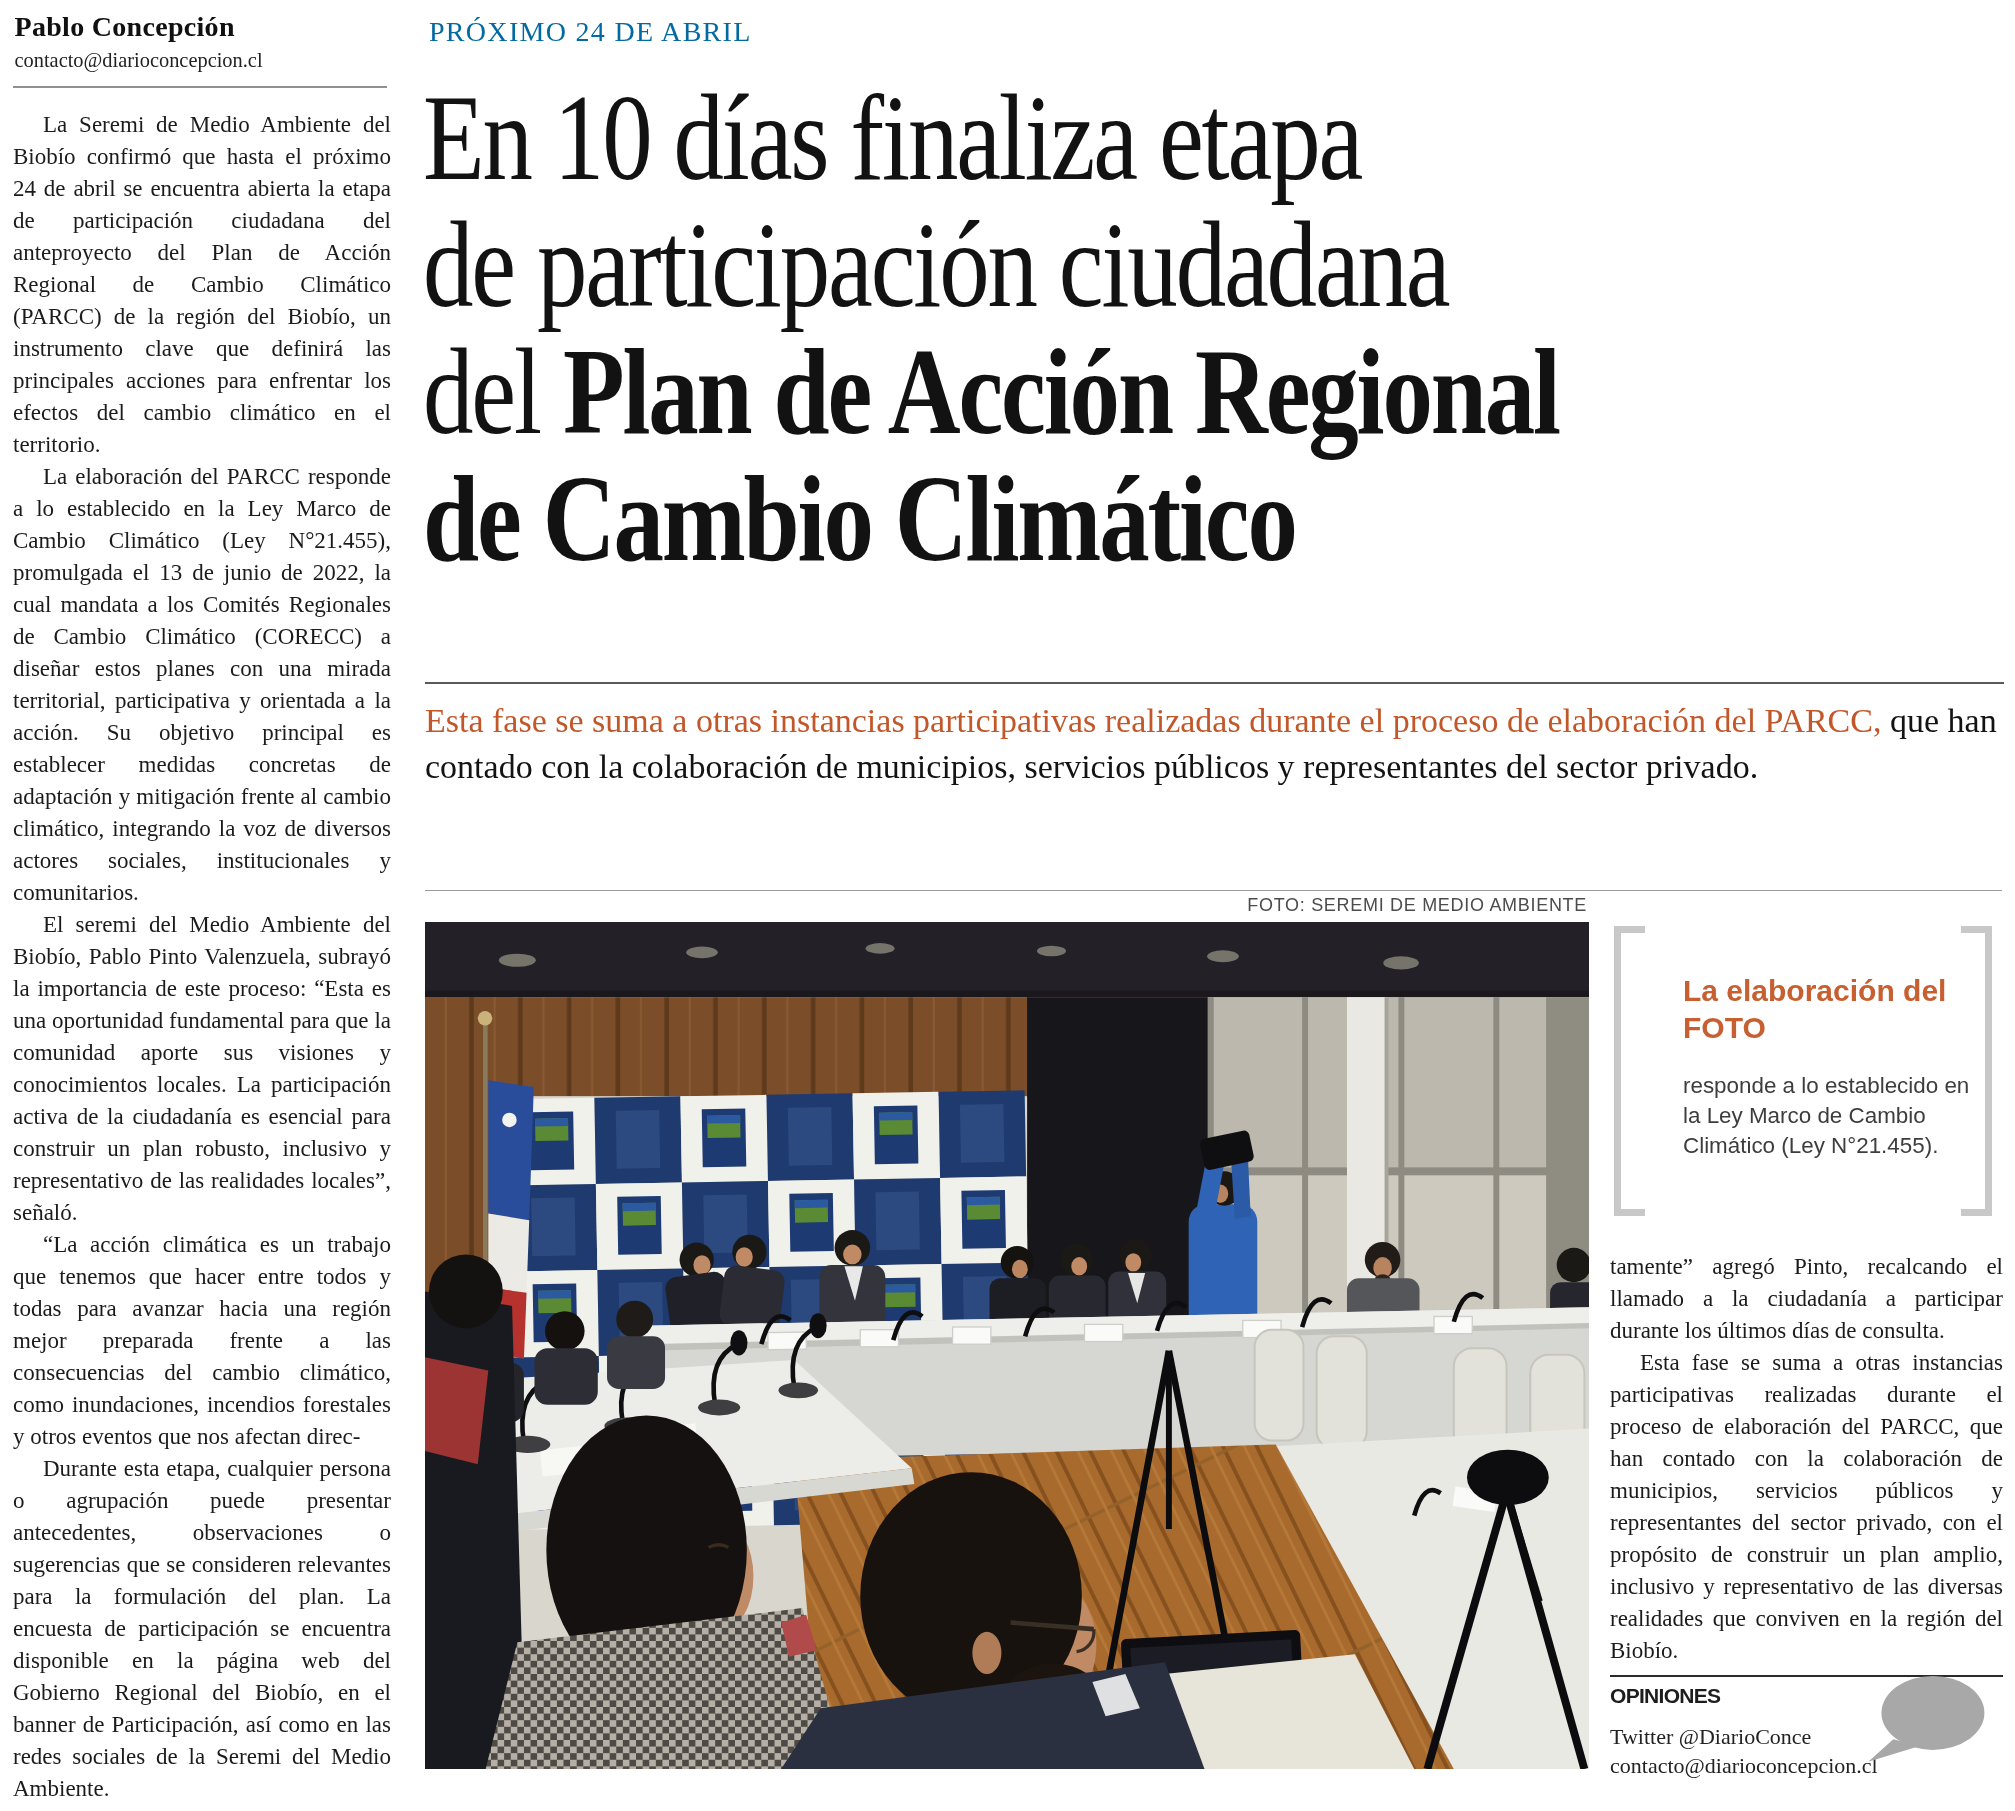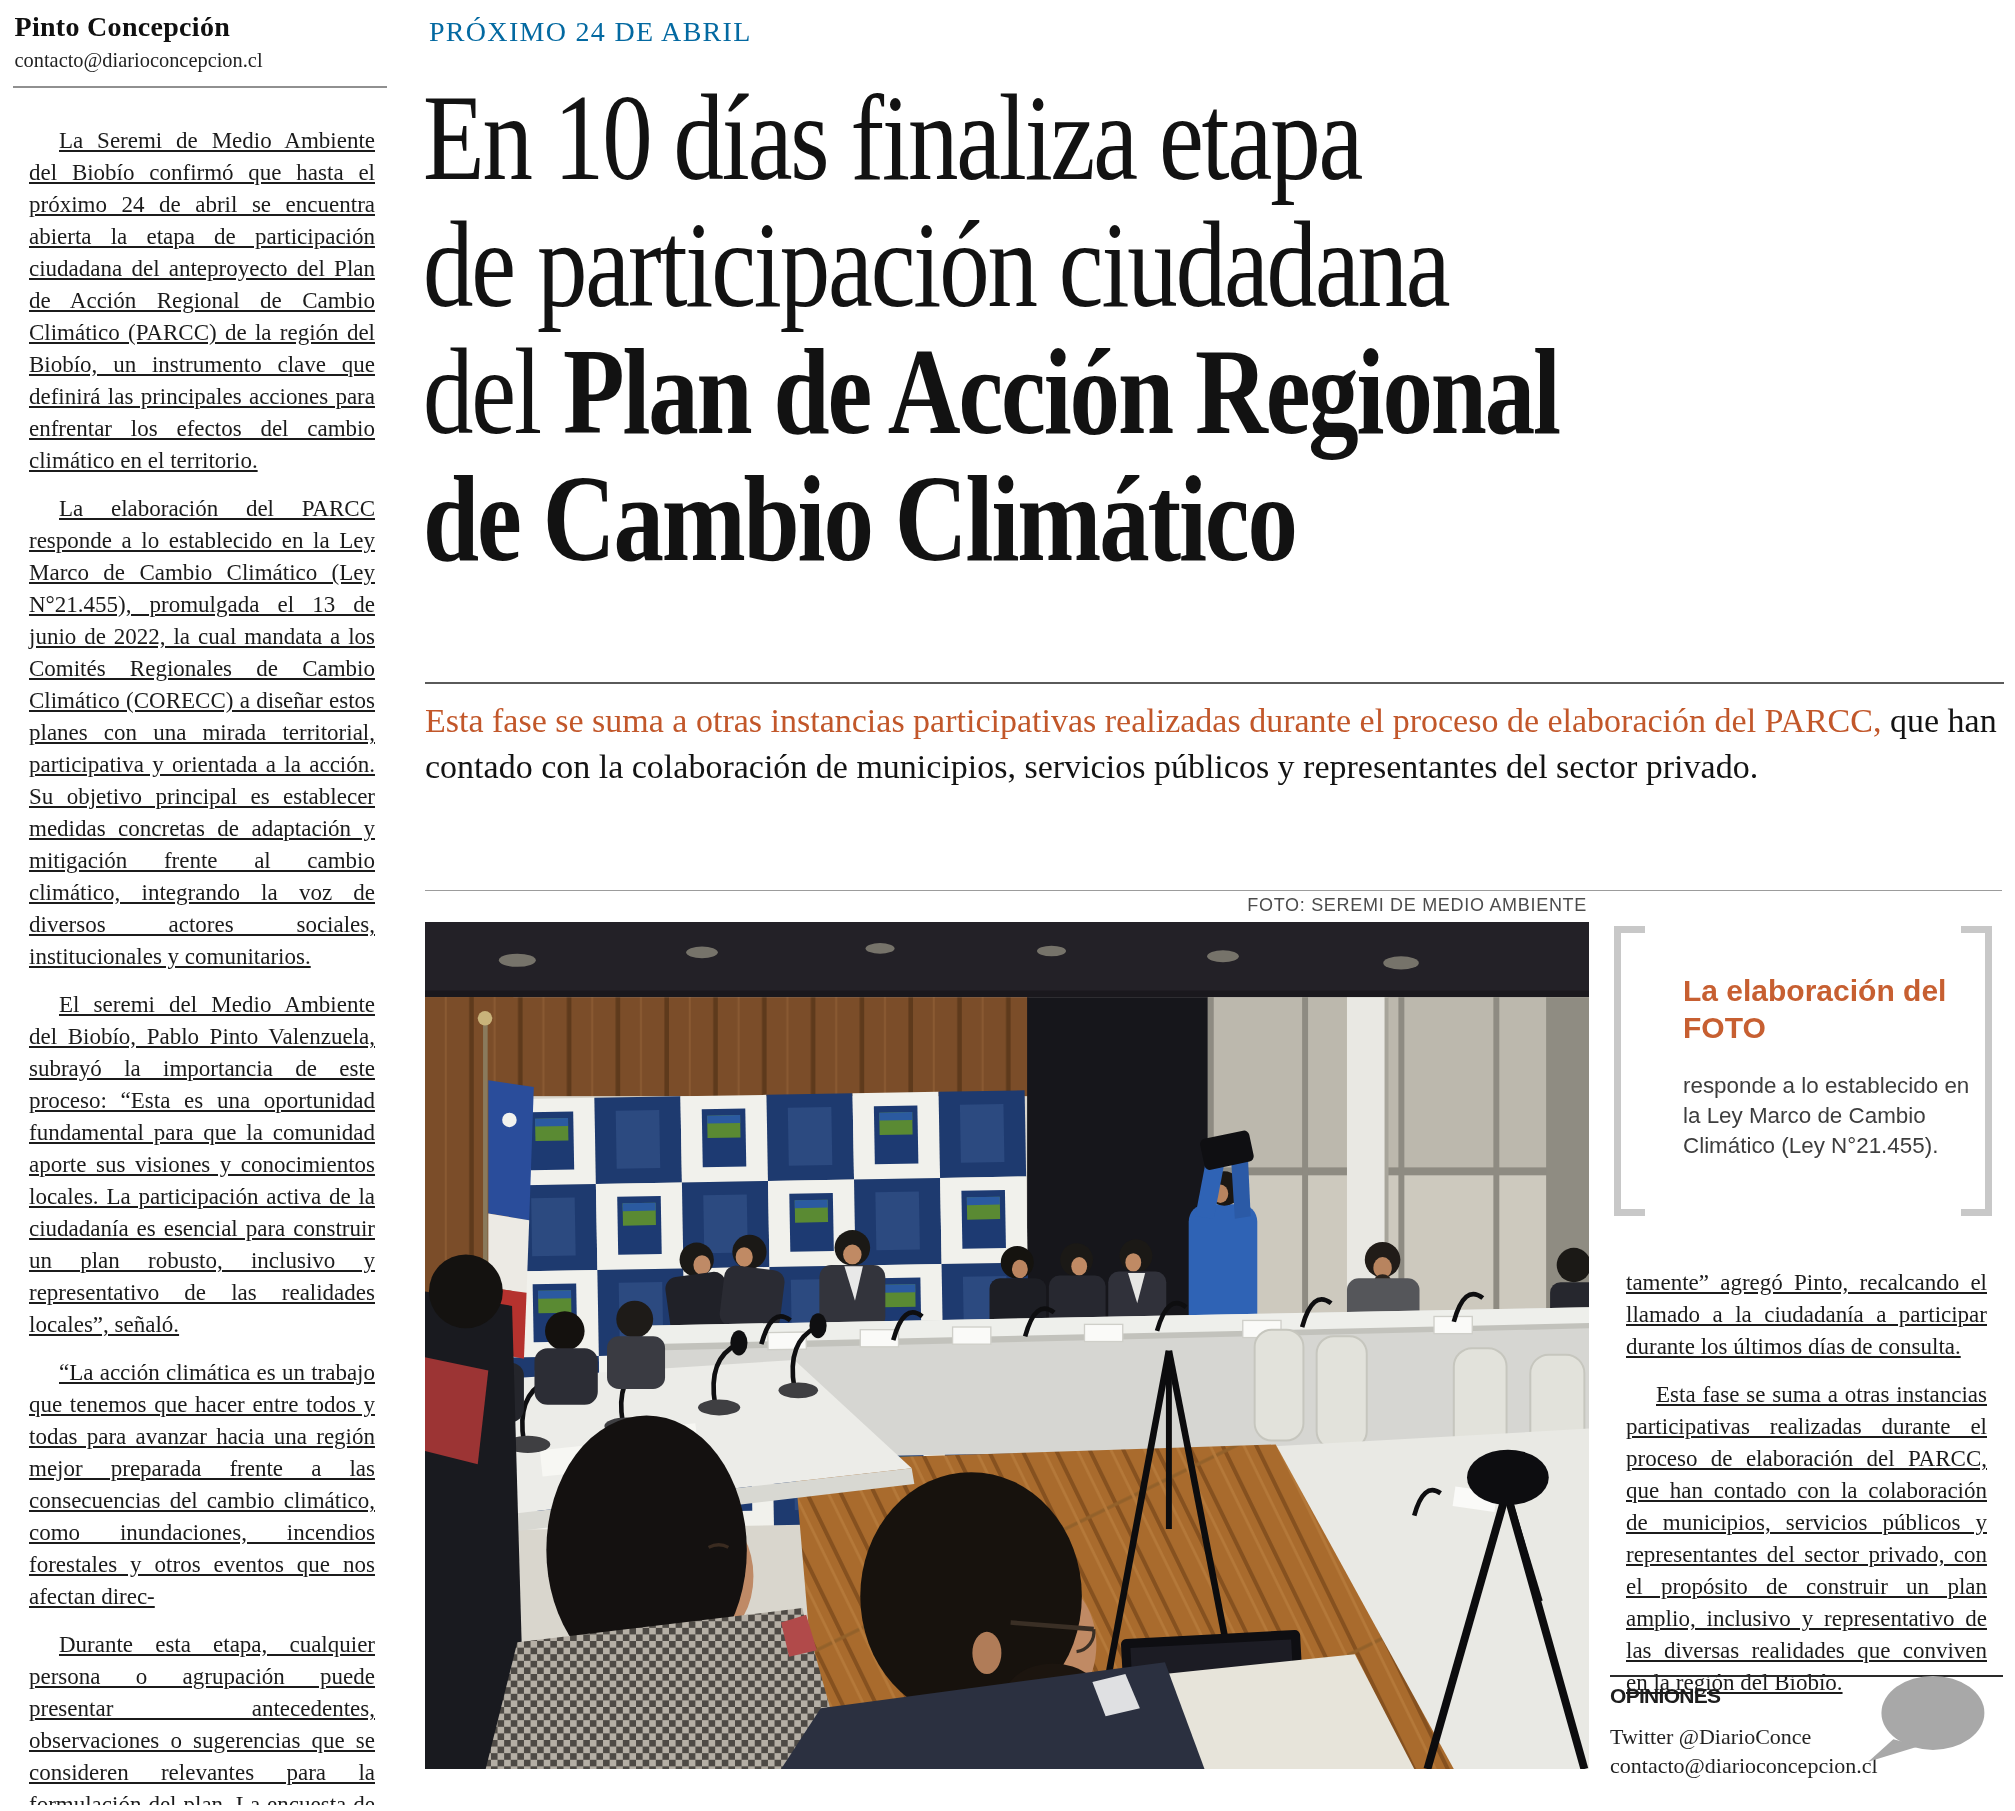--- a/index.html
+++ b/index.html
@@ -28,21 +28,21 @@
   .photo-credit{position:absolute;left:425px;top:895px;width:1162px;text-align:right;
                 font-family:"Liberation Sans",sans-serif;font-size:18px;color:#4c4c4c;letter-spacing:0.7px;}
   .photo{position:absolute;left:425px;top:922px;width:1164px;height:847px;}
   .photo svg{display:block;width:100%;height:100%;}
 
   
   .left-col{position:absolute;left:13px;top:109px;width:378px;height:1696px;overflow:hidden;
             text-align:justify;font-size:23px;line-height:32px;}
   .right-col{position:absolute;left:1610px;top:1251px;width:393px;text-align:justify;
              font-size:23px;line-height:32px;}
-  .body-p{margin:16px;text-indent:30px;text-decoration:underline;}
+  .body-p{margin:0;text-indent:30px;}
   .body-p.no-indent{text-indent:0;}
 
   
   .infobox{position:absolute;left:1614px;top:922px;width:378px;height:298px;font-family:"Liberation Sans",sans-serif;}
   .bracket{position:absolute;top:4px;bottom:4px;width:24px;}
   .bracket.left{left:0;border-left:7.3px solid #c8c8c8;border-top:7.3px solid #c8c8c8;border-bottom:7.3px solid #c8c8c8;}
   .bracket.right{right:0;border-right:7.3px solid #c8c8c8;border-top:7.3px solid #c8c8c8;border-bottom:7.3px solid #c8c8c8;}
   .infobox-title{position:absolute;left:69px;top:50px;width:284px;font-size:30px;line-height:37px;font-weight:700;color:#c75f31;}
   .infobox-body{position:absolute;left:69px;top:149px;width:305px;font-size:22.4px;line-height:30px;color:#3d3d3d;}
 
@@ -52,21 +52,21 @@
                   font-size:21px;letter-spacing:-0.7px;color:#1d1d1d;}
   .opinions-twitter{position:absolute;left:1610px;top:1724px;font-size:22px;color:#222;}
   .opinions-email{position:absolute;left:1610px;top:1753px;font-size:22px;color:#222;}
   .bubble{position:absolute;left:1859px;top:1672px;}
 </style>
 </head>
 <body>
 
 <div class="page">
 
-  <div class="mast-title">Pinto Concepción</div>
+  <div class="mast-title">Pablo Concepción</div>
   <div class="mast-email">contacto@diarioconcepcion.cl</div>
   <div class="mast-rule"></div>
 
   <div class="left-col" id="left-col">
       <p class="body-p">La Seremi de Medio Ambiente del Biobío confirmó que hasta el próximo 24 de abril se encuentra abierta la etapa de participación ciudadana del anteproyecto del Plan de Acción Regional de Cambio Climático (PARCC) de la región del Biobío, un instrumento clave que definirá las principales acciones para enfrentar los efectos del cambio climático en el territorio.</p>
       <p class="body-p">La elaboración del PARCC responde a lo establecido en la Ley Marco de Cambio Climático (Ley N°21.455), promulgada el 13 de junio de 2022, la cual mandata a los Comités Regionales de Cambio Climático (CORECC) a diseñar estos planes con una mirada territorial, participativa y orientada a la acción. Su objetivo principal es establecer medidas concretas de adaptación y mitigación frente al cambio climático, integrando la voz de diversos actores sociales, institucionales y comunitarios.</p>
       <p class="body-p">El seremi del Medio Ambiente del Biobío, Pablo Pinto Valenzuela, subrayó la importancia de este proceso: “Esta es una oportunidad fundamental para que la comunidad aporte sus visiones y conocimientos locales. La participación activa de la ciudadanía es esencial para construir un plan robusto, inclusivo y representativo de las realidades locales”, señaló.</p>
       <p class="body-p">“La acción climática es un trabajo que tenemos que hacer entre todos y todas para avanzar hacia una región mejor preparada frente a las consecuencias del cambio climático, como inundaciones, incendios forestales y otros eventos que nos afectan direc-</p>
       <p class="body-p">Durante esta etapa, cualquier persona o agrupación puede presentar antecedentes, observaciones o sugerencias que se consideren relevantes para la formulación del plan. La encuesta de participación se encuentra disponible en la página web del Gobierno Regional del Biobío, en el banner de Participación, así como en las redes sociales de la Seremi del Medio Ambiente.</p>
     </div>

